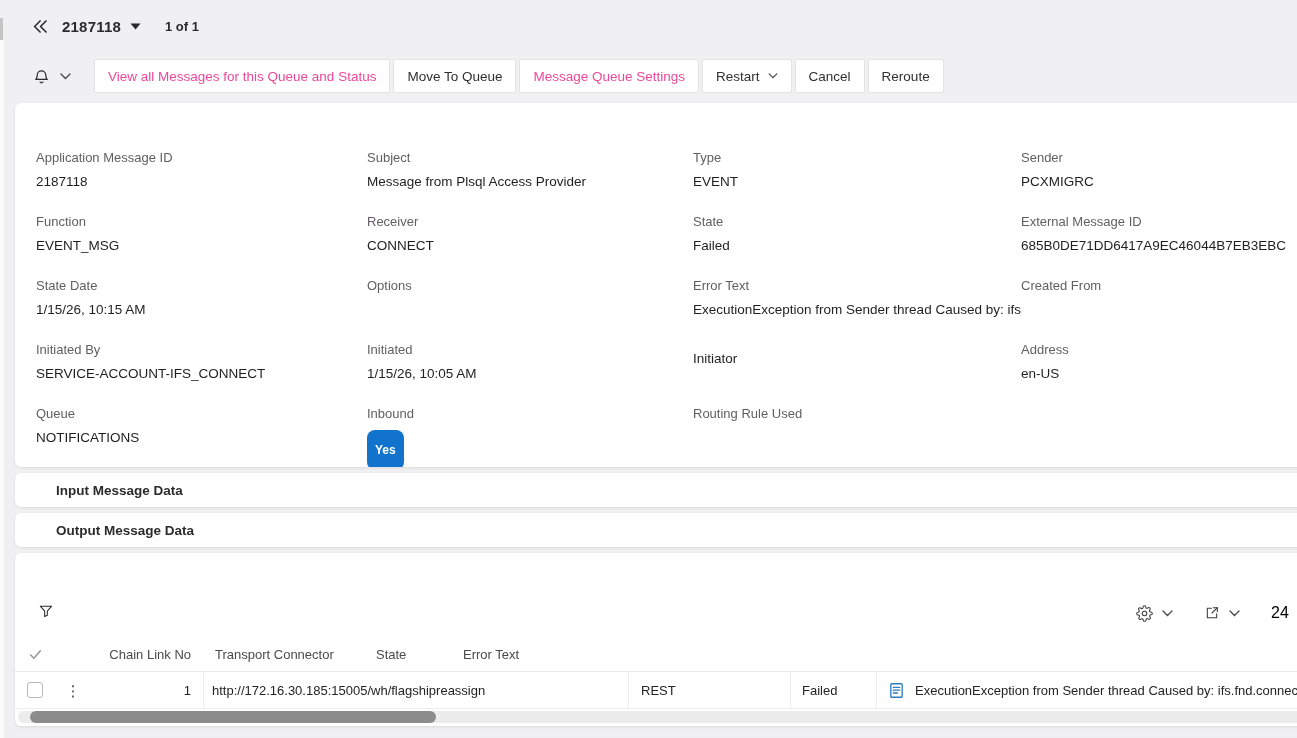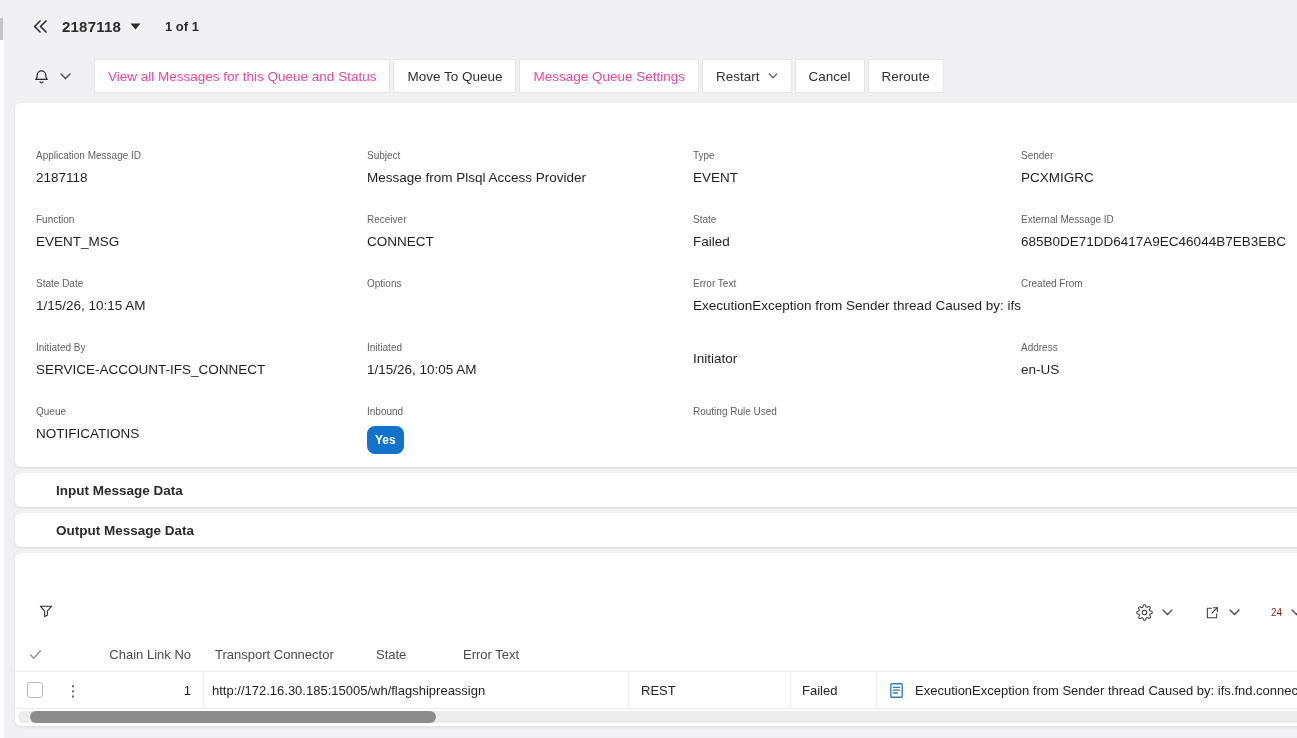--- a/index.html
+++ b/index.html
@@ -37,39 +37,39 @@
   }
   .tbtn.link { color:#ec4899; }
 
   
   .detail-card { left:15px; top:103px; right:-8px; height:364px; overflow:hidden; }
   .fields-grid {
     display:grid; grid-template-columns:331px 326px 328px 1fr;
     row-gap:22px; padding:47px 10px 20px 21px;
   }
   .field { min-height:42px; overflow:hidden; }
-  .field .lbl { font-size:10px; color:#615f61; white-space:nowrap; }
+  .field .lbl { font-size:13px; color:#615f61; white-space:nowrap; }
   .field .val { margin-top:9px; font-size:13.5px; color:#1f1f1f; white-space:nowrap; min-height:17px; }
   .badge {
     display:inline-block; background:#1173cb; color:#fff; font-weight:700;
-    font-size:12px; padding:8px 8px; border-radius:8px; line-height:1;
+    font-size:12px; padding:14px 8px; border-radius:8px; line-height:1;
   }
 
   
   .section-bar { left:15px; right:-8px; height:34px; display:flex; align-items:center; padding-left:13px; cursor:pointer; }
   .section-bar .title { font-weight:700; font-size:13.5px; color:#2b2b2b;padding-left:28px; }
   #sec-input { top:473px; }
   #sec-output { top:513px; }
 
   
   .table-card { left:15px; top:553px; right:-8px; height:173px; overflow:hidden; }
   .filter-btn { position:absolute; left:23px; top:50px; }
   .grid-controls { position:absolute; left:1121px; top:51px; display:flex; align-items:center; gap:9px; }
   .grid-controls .gap { width:13px; }
-  .page-size { font-size:10px; color:#7f1d1d; }
+  .page-size { font-size:16px; color:#000000; }
 
   .thead { position:absolute; left:0; right:0; top:85px; height:34px; display:flex; align-items:center; border-bottom:1px solid #eaeaea; font-size:13px; color:#4a4a4a; }
   .trow  { position:absolute; left:0; right:0; top:119px; height:37px; display:flex; align-items:stretch; border-bottom:1px solid #ededed; font-size:13px; color:#242424; }
   .cell { display:flex; align-items:center; overflow:hidden; white-space:nowrap; }
   .c-check { width:40px; justify-content:center; }
   .c-kebab { width:36px; justify-content:center; }
   .c-chain { width:112px; justify-content:flex-end; padding-right:12px; }
   .c-address { width:425px; padding-left:8px; }
   .c-transport { width:162px; padding-left:12px; }
   .c-state { width:86px; padding-left:11px; }

